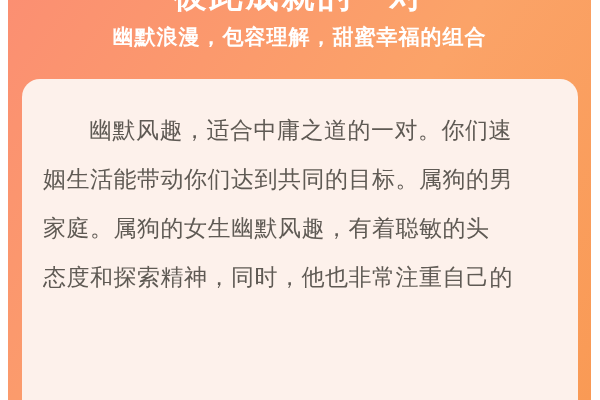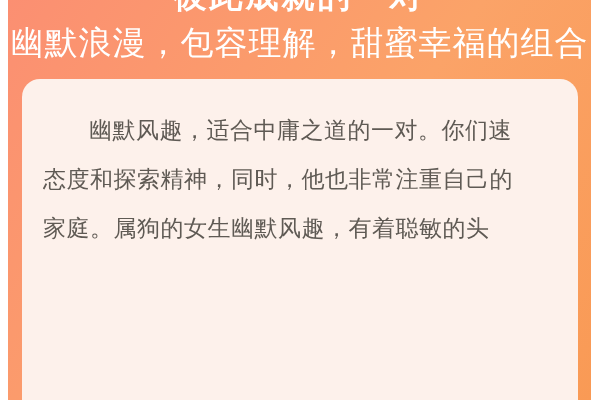--- a/index.html
+++ b/index.html
@@ -44,22 +44,22 @@
   }
   .quote.open { margin-right: 7px; }
   .quote.close { margin-left: 7px; }
   .subtitle {
     position: absolute;
     top: 26px;
     left: 0;
     width: 100%;
     text-align: center;
     color: var(--title-color, #ffffff);
-    font-size: 33px;
-    font-weight: 400;
+    font-size: 21px;
+    font-weight: 700;
     line-height: 1.05;
     letter-spacing: 1px;
     white-space: nowrap;
   }
   .card {
     position: absolute;
     left: 14px;
     right: 13px;
     top: 79px;
     bottom: -20px;
@@ -91,19 +91,20 @@
 
     <div class="title-row">
       <span class="quote open">“</span><span class="title-text">彼此成就的一对</span><span class="quote close">”</span>
     </div>
 
     <div class="subtitle">幽默浪漫，包容理解，甜蜜幸福的组合</div>
 
     <div class="card">
       <div class="body-text">
         <div class="line indent">幽默风趣，适合中庸之道的一对。你们速</div>
+        <div class="line">姻生活能带动你们达到共同的目标。属狗的男</div>
+        <div class="line">家庭。属狗的女生幽默风趣，有着聪敏的头</div>
         <div class="line">态度和探索精神，同时，他也非常注重自己的</div>
-        <div class="line">家庭。属狗的女生幽默风趣，有着聪敏的头</div>
       </div>
     </div>
 
   </div>
 </div>
 
 </body></html>

